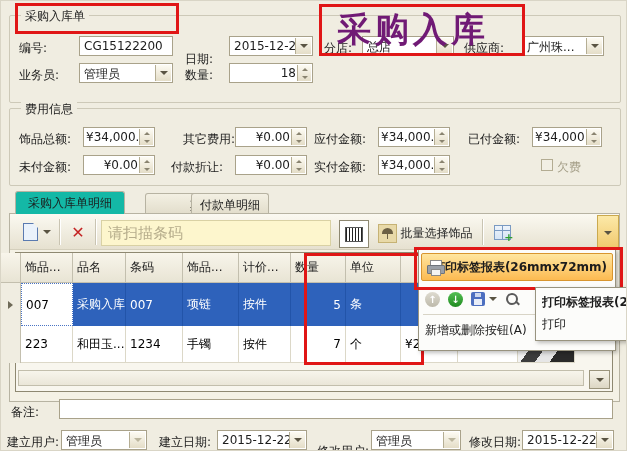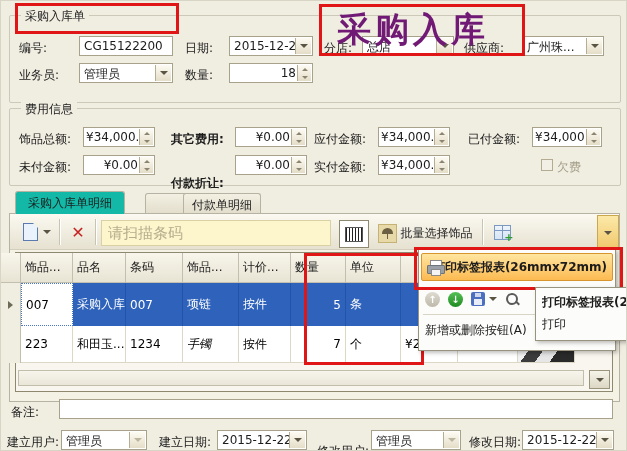--- a/index.html
+++ b/index.html
@@ -59,21 +59,21 @@
 <body>
 
 <div class="screen">
 
   <div class="grp" style="left:8px;top:14px;width:610px;height:86px;"></div>
   <span class="grp-title" style="left:20px;top:7px;">采购入库单</span>
 
   <span class="lbl" style="left:18px;top:39px;">编号:</span>
   <div class="tbox" style="left:78px;top:35px;width:94px;height:20px;">CG15122200</div>
 
-  <span class="lbl" style="left:184px;top:39px;">日期:</span>
+  <span class="lbl" style="left:184px;top:50px;">日期:</span>
   <div class="combo" style="left:228px;top:35px;width:84px;height:20px;">
     <span class="cval">2015-12-22</span>
     <span class="carrow">
         <span class="tri-dn"></span>
       </span>
   </div>
 
   <span class="lbl" style="left:323px;top:39px;">分店:</span>
   <div class="combo" style="left:361px;top:35px;width:92px;height:20px;">
     <span class="cval">总店</span>
@@ -123,21 +123,21 @@
     <span class="sval">¥34,000.00</span>
     <span class="sarrows">
         <div>
           <span class="tri-u"></span>
         </div>
         <div>
           <span class="tri-d"></span>
         </div>
       </span>
   </div>
-  <span class="lbl" style="left:170px;top:130px;font-weight:bold;">其它费用:</span>
+  <span class="lbl" style="left:182px;top:130px;">其它费用:</span>
   <div class="spin" style="left:234px;top:126px;width:72px;height:20px;">
     <span class="sval">¥0.00</span>
     <span class="sarrows">
         <div>
           <span class="tri-u"></span>
         </div>
         <div>
           <span class="tri-d"></span>
         </div>
       </span>
@@ -172,21 +172,21 @@
     <span class="sval">¥0.00</span>
     <span class="sarrows">
         <div>
           <span class="tri-u"></span>
         </div>
         <div>
           <span class="tri-d"></span>
         </div>
       </span>
   </div>
-  <span class="lbl" style="left:170px;top:174px;font-weight:bold;">付款折让:</span>
+  <span class="lbl" style="left:170px;top:158px;">付款折让:</span>
   <div class="spin" style="left:234px;top:154px;width:72px;height:20px;">
     <span class="sval">¥0.00</span>
     <span class="sarrows">
         <div>
           <span class="tri-u"></span>
         </div>
         <div>
           <span class="tri-d"></span>
         </div>
       </span>
@@ -201,21 +201,21 @@
         <div>
           <span class="tri-d"></span>
         </div>
       </span>
   </div>
   <span class="chk" style="left:540px;top:158px;"></span>
   <span class="lbl" style="left:556px;top:158px;color:#a39d86;">欠费</span>
 
   <div class="tab on" style="left:14px;top:190px;width:110px;height:23px;">采购入库单明细</div>
   <div class="tab off" style="left:144px;top:192px;width:62px;height:21px;padding-left:44px;">其它费用</div>
-  <div class="tab off" style="left:182px;top:192px;width:78px;height:21px;">付款单明细</div>
+  <div class="tab off" style="left:190px;top:192px;width:78px;height:21px;">付款单明细</div>
 
   <div class="panel" style="left:8px;top:212px;width:611px;height:189px;"></div>
 
   <div class="tbar" style="left:9px;top:213px;width:609px;height:35px;"></div>
 
   <div class="tbtn" style="left:20px;top:220px;width:32px;height:22px;">
     <span style="position:relative;width:13px;height:16px;background:#eaf2fb;border:1px solid #5a7ab0;display:inline-block;">
       <span style="position:absolute;right:-1px;top:-1px;width:0;height:0;border-left:5px solid transparent;border-top:5px solid #f4f1e5;"></span>
     </span>
     <span class="tri-dn" style="margin-left:5px;"></span>
@@ -280,21 +280,21 @@
     <div class="gc gb" style="width:57px;"></div>
     <div class="gc gb" style="width:60px;"></div>
     <div class="gc gb" style="width:57px;"></div>
   </div>
 
   <div class="grow" style="top:325px;height:37px;">
     <div class="gc" style="width:20px;background:#f0ede1;border-right:1px solid #c3bfae;"></div>
     <div class="gc gw" style="width:52px;">223</div>
     <div class="gc gw" style="width:53px;">和田玉...</div>
     <div class="gc gw" style="width:57px;">1234</div>
-    <div class="gc gw" style="width:56px;font-style:italic;">手镯</div>
+    <div class="gc gw" style="width:56px;">手镯</div>
     <div class="gc gw" style="width:52px;">按件</div>
     <div class="gc gw num" style="width:55px;">7</div>
     <div class="gc gw" style="width:55px;">个</div>
     <div class="gc gw" style="width:57px;">¥2,10...</div>
     <div class="gc gw" style="width:60px;">¥14,7...</div>
     <div class="gc gw" style="width:57px;padding:0;">
       <span style="width:100%;height:100%;display:block;background:linear-gradient(125deg,#1c1c1c 0 18%,#f2f2f2 18% 34%,#3c3c3c 34% 52%,#e6e6e6 52% 70%,#2a2a2a 70% 100%);"></span>
     </div>
   </div>
 

